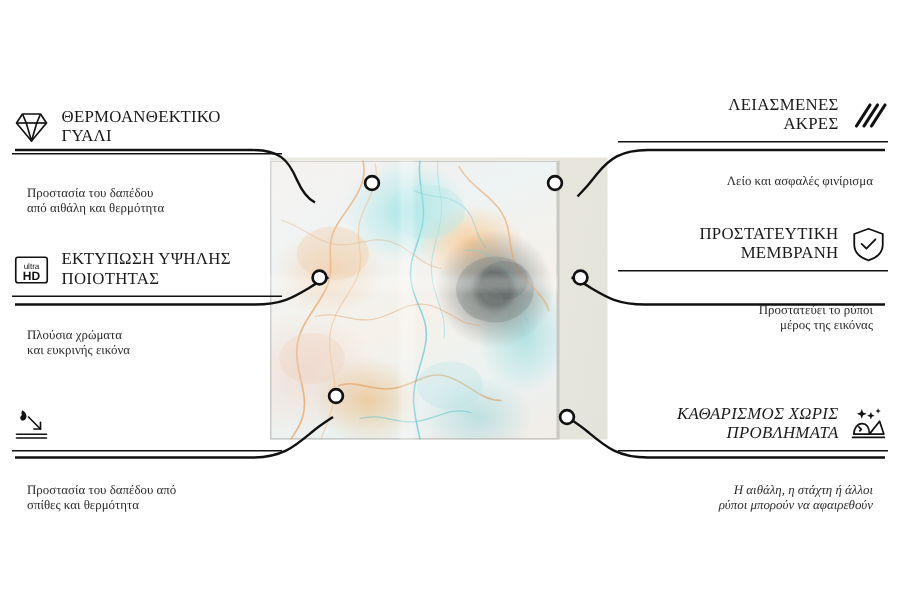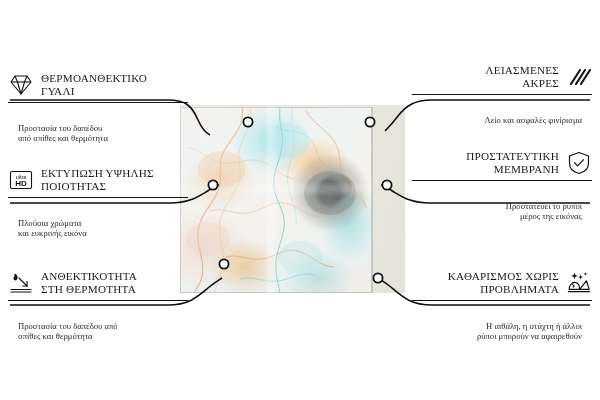--- a/index.html
+++ b/index.html
@@ -146,21 +146,21 @@
         </g>
       </svg>
       <div>
         <div class="f-title">ΘΕΡΜΟΑΝΘΕΚΤΙΚΟ</div>
         <div class="f-title">ΓΥΑΛΙ</div>
       </div>
     </div>
     <div class="f-rule"></div>
     <div class="f-desc">
       <div>Προστασία του δαπέδου</div>
-      <div>από σπίθες και θερμότητα</div>
+      <div>από αιθάλη και θερμότητα</div>
     </div>
   </div>
 
   <div class="feature f-left" style="top:167px;">
     <div class="f-head">
       <svg class="f-icon" viewBox="0 0 26 26">
         <rect x="2.5" y="4.5" width="21" height="17" rx="1.5" fill="none" stroke="#111" stroke-width="1.1"></rect>
         <text x="13" y="12" font-family="Liberation Sans, sans-serif" font-size="5.4" text-anchor="middle" fill="#111">ultra</text>
         <text x="13" y="19.4" font-family="Liberation Sans, sans-serif" font-size="8" font-weight="bold" text-anchor="middle" fill="#111">HD</text>
       </svg>
@@ -181,24 +181,20 @@
       <svg class="f-icon" viewBox="0 0 26 26">
         <g fill="none" stroke="#111" stroke-width="1.1" stroke-linejoin="round" stroke-linecap="round">
           <path d="M7,3.5 C9.6,5.2 10.2,7.4 9.2,9.2 C8.4,10.6 6.6,10.8 5.8,9.6 C5.1,8.5 5.6,7.3 6.6,6.6 C6.1,5.4 6.3,4.3 7,3.5 Z" fill="#111" stroke="none"></path>
           <path d="M11,8 L19,16"></path>
           <path d="M19,16 L19,11.6"></path>
           <path d="M19,16 L14.6,16"></path>
           <path d="M3,19.5 L23,19.5"></path>
           <path d="M3,22 L23,22"></path>
         </g>
       </svg>
-      <div>
-        <div class="f-title">ΑΝΘΕΚΤΙΚΟΤΗΤΑ</div>
-        <div class="f-title">ΣΤΗ ΘΕΡΜΟΤΗΤΑ</div>
-      </div>
     </div>
     <div class="f-rule"></div>
     <div class="f-desc">
       <div>Προστασία του δαπέδου από</div>
       <div>σπίθες και θερμότητα</div>
     </div>
   </div>
 
   <div class="feature f-right" style="top:64px;">
     <div class="f-head">
@@ -234,21 +230,21 @@
         </g>
       </svg>
     </div>
     <div class="f-rule"></div>
     <div class="f-desc">
       <div>Προστατεύει το ρύποι</div>
       <div>μέρος της εικόνας</div>
     </div>
   </div>
 
-  <div class="feature f-right" style="top:270px;">
+  <div class="feature f-right" style="top:270px;font-style:italic;">
     <div class="f-head">
       <div>
         <div class="f-title">ΚΑΘΑΡΙΣΜΟΣ ΧΩΡΙΣ</div>
         <div class="f-title">ΠΡΟΒΛΗΜΑΤΑ</div>
       </div>
       <svg class="f-icon" viewBox="0 0 26 26">
         <g fill="#111" stroke="none">
           <path d="M8.5,2.6 L9.4,5 L11.8,5.9 L9.4,6.8 L8.5,9.2 L7.6,6.8 L5.2,5.9 L7.6,5 Z"></path>
           <path d="M14.6,4.6 L15.3,6.4 L17.1,7.1 L15.3,7.8 L14.6,9.6 L13.9,7.8 L12.1,7.1 L13.9,6.4 Z"></path>
           <path d="M19.4,2.2 L19.9,3.5 L21.2,4 L19.9,4.5 L19.4,5.8 L18.9,4.5 L17.6,4 L18.9,3.5 Z"></path>

